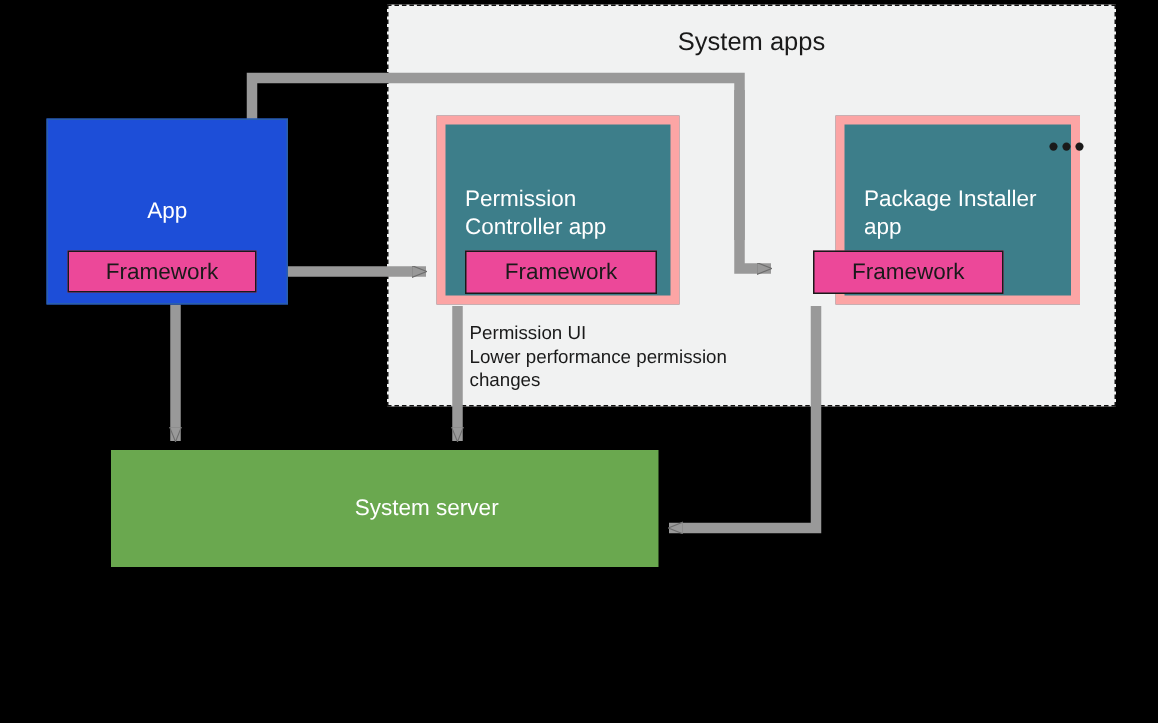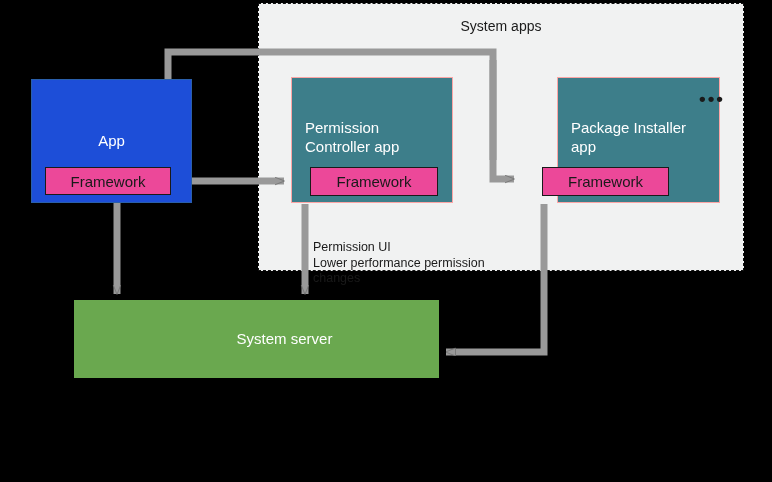--- a/index.html
+++ b/index.html
@@ -34,21 +34,21 @@
     background: #f1f2f2;
     border: 1px dashed #111111;
     box-sizing: border-box;
   }
   .sysapps-title {
     position: absolute;
     left: 0;
     top: 14px;
     width: 100%;
     text-align: center;
-    font-size: 14px;
+    font-size: 17px;
     color: #1a1a1a;
   }
 
   
   .box {
     position: absolute;
     box-sizing: border-box;
   }
   .app-box {
     left: 31px;
@@ -63,21 +63,21 @@
     left: 0;
     top: 52px;
     width: 100%;
     text-align: center;
     color: #ffffff;
     font-size: 15px;
   }
 
   .sysapp-box {
     background: #3d7e8a;
-    border: 1px solid #fca5a5;
+    border: 6px solid #fca5a5;
   }
   .pc-box { left: 291px; top: 77px; width: 162px; height: 126px; }
   .pi-box { left: 524px; top: 77px; width: 163px; height: 126px; margin-left: 33px; }
   .sysapp-title {
     position: absolute;
     left: 13px;
     top: 40px;
     right: 8px;
     color: #ffffff;
     font-size: 15px;
@@ -119,21 +119,20 @@
     margin-left: 28px;
   }
 
   
   .note {
     position: absolute;
     color: #1a1a1a;
     font-size: 12.5px;
     line-height: 15.5px;
     white-space: pre-line;
-    margin-top: 25px;
   }
   .note-pc { left: 313px; top: 215px; width: 210px; }
   .note-pi { left: 556px; top: 216px; width: 180px; }
 
   
   .ellipsis {
     position: absolute;
     left: 699px;
     top: 88px;
     color: #1a1a1a;

